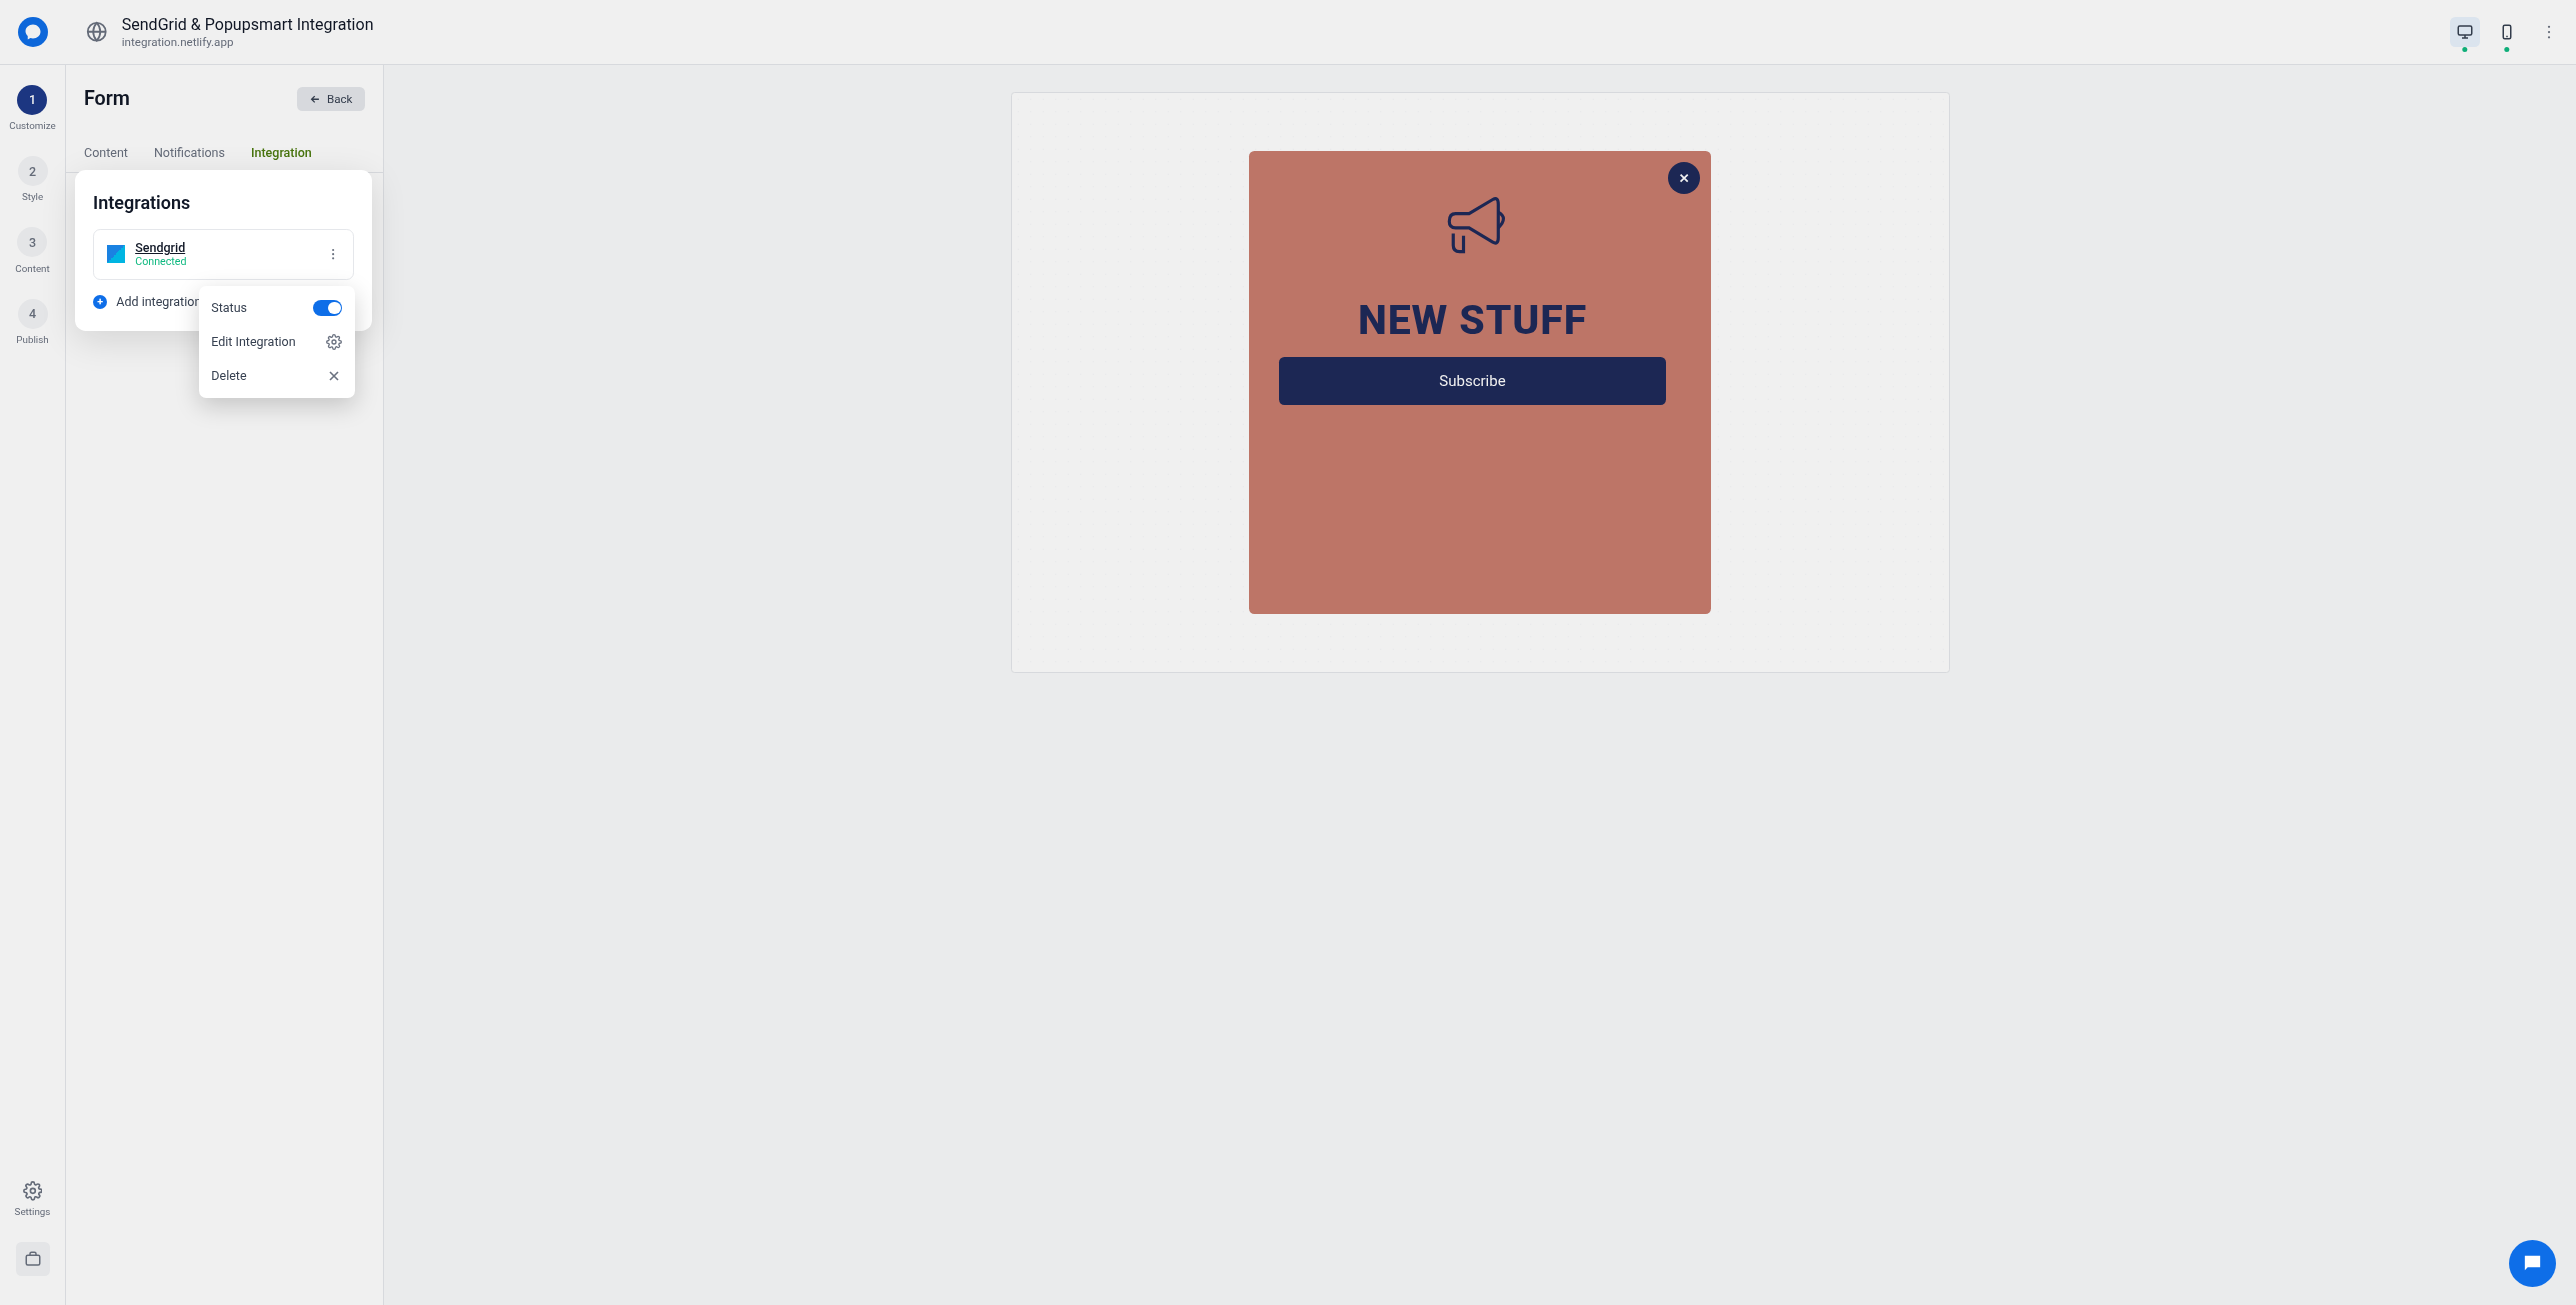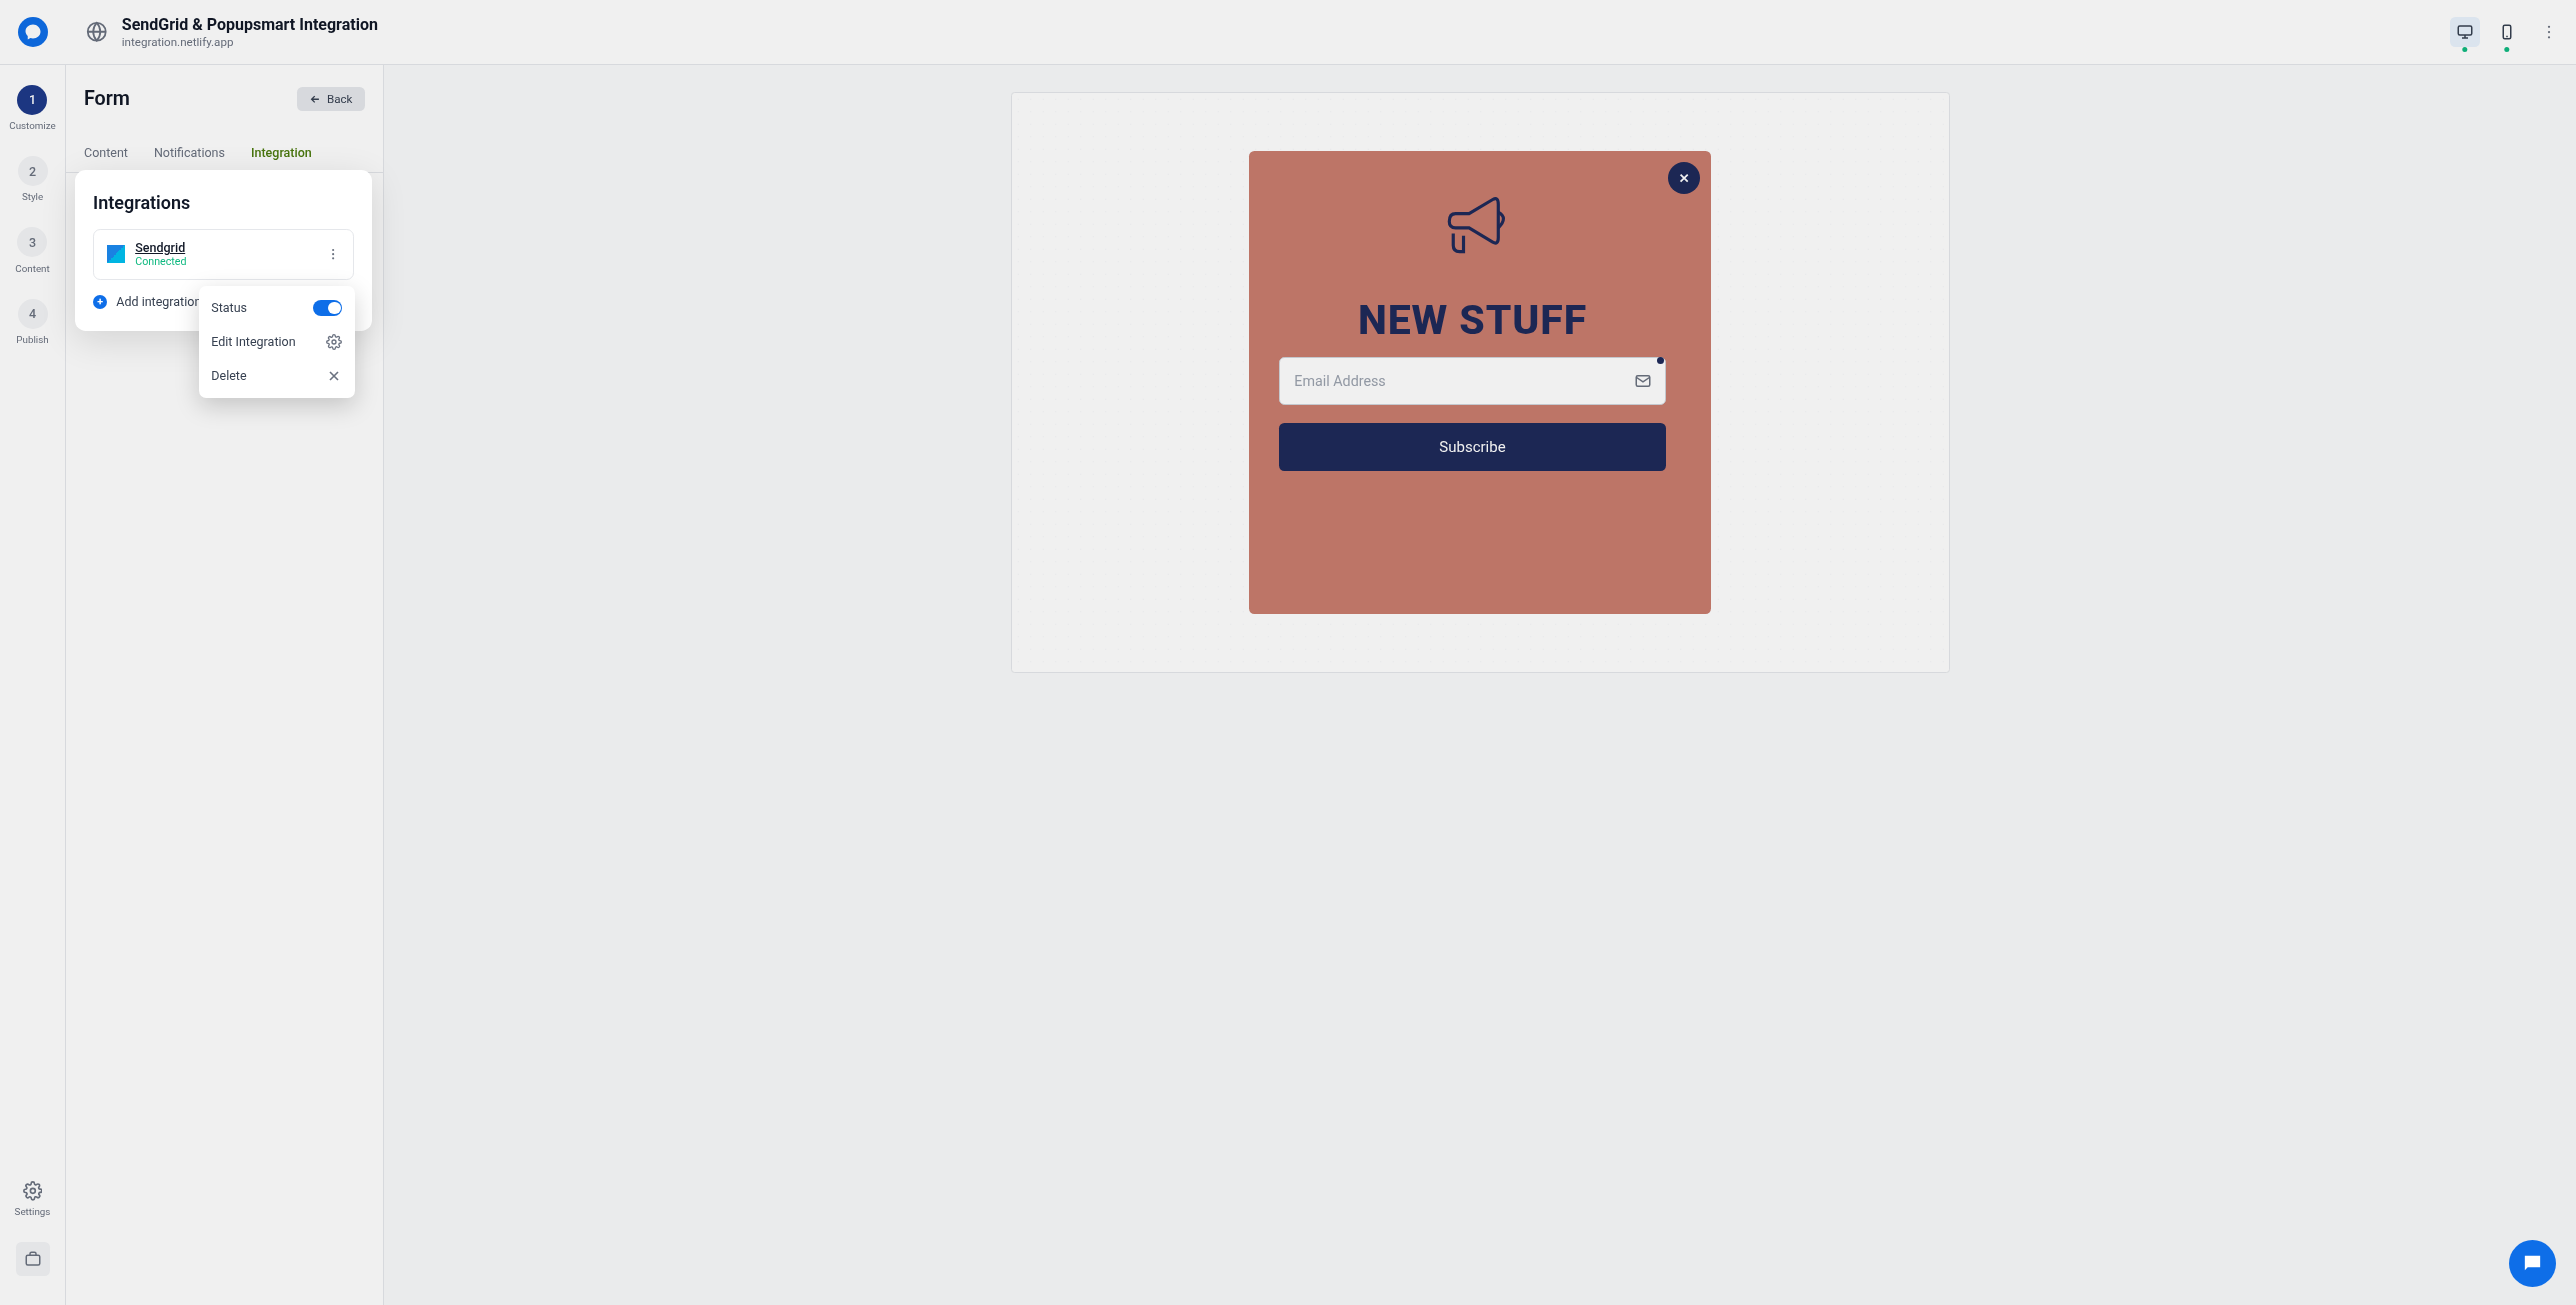--- a/index.html
+++ b/index.html
@@ -6,21 +6,21 @@
 html, body { width: 100%; height: 100%; background: #fff; overflow: hidden; }
 
 .app { display: flex; flex-direction: column; width: 100%; height: 100%; position: relative; }
 
 
 .header { height: 65px; display: flex; align-items: center; padding: 0 18px; border-bottom: 0.9px solid #e5e7eb; background: #fff; }
 .header-logo { width: 30px; height: 30px; border-radius: 50%; background: #0e6ee8; display: flex; align-items: center; justify-content: center; margin-right: 38px; flex-shrink: 0; }
 .header-logo svg { width: 18px; height: 18px; }
 .header-globe { width: 21.5px; height: 21.5px; color: #6b7280; margin-right: 14.3px; flex-shrink: 0; }
 .header-title-wrap { flex: 1; }
-.header-title { font-size: 16px; font-weight: 700; color: #111827; }
+.header-title { font-size: 16px; font-weight: 400; color: #111827; }
 .header-subtitle { font-size: 11.6px; color: #6b7280; margin-top: 1.8px; }
 .header-devices { display: flex; gap: 12.5px; align-items: center; margin-right: 18px; }
 .device-btn { width: 30px; height: 30px; border-radius: 5.4px; display: flex; flex-direction: column; align-items: center; justify-content: center; cursor: pointer; position: relative; }
 .device-btn.active { background: #e9f3fd; }
 .device-btn svg { width: 18px; height: 18px; color: #374151; }
 .device-dot { width: 5.4px; height: 5.4px; border-radius: 50%; background: #10b981; position: absolute; bottom: -5.4px; left: 50%; transform: translateX(-50%); }
 .header-more { width: 18px; height: 18px; color: #6b7280; cursor: pointer; }
 
 
 .main { flex: 1; display: flex; overflow: hidden; }
@@ -198,28 +198,20 @@
             <svg viewBox="0 0 24 24" fill="none" stroke="currentColor" stroke-width="3">
                 <path d="M18 6L6 18M6 6l12 12"></path>
               </svg>
           </div>
           <svg class="popup-icon" viewBox="0 0 100 100" fill="none" stroke="#1e2a5a" stroke-width="4">
             <path d="M25 55 L25 70 Q25 78 33 78 L38 78 L38 58"></path>
             <path d="M20 40 Q20 30 28 30 L45 30 L75 12 Q82 8 82 18 L82 60 Q82 70 75 66 L45 48 L28 48 Q20 48 20 40 Z"></path>
             <path d="M82 28 Q95 35 82 48"></path>
           </svg>
           <div class="popup-heading">NEW STUFF</div>
-          <div class="popup-input-wrap">
-            <span class="popup-input-dot"></span>
-            <input class="popup-input" type="text" placeholder="Email Address" style="">
-            <svg class="popup-input-icon" viewBox="0 0 24 24" fill="none" stroke="currentColor" stroke-width="2">
-                <rect x="3" y="5" width="18" height="14" rx="2"></rect>
-                <path d="M3 7l9 6 9-6"></path>
-              </svg>
-          </div>
           <button class="popup-btn">Subscribe</button>
         </div>
       </div>
     </div>
 
   </div>
 
   <div class="overlay-dim"></div>
 
   <div class="integration-card">

